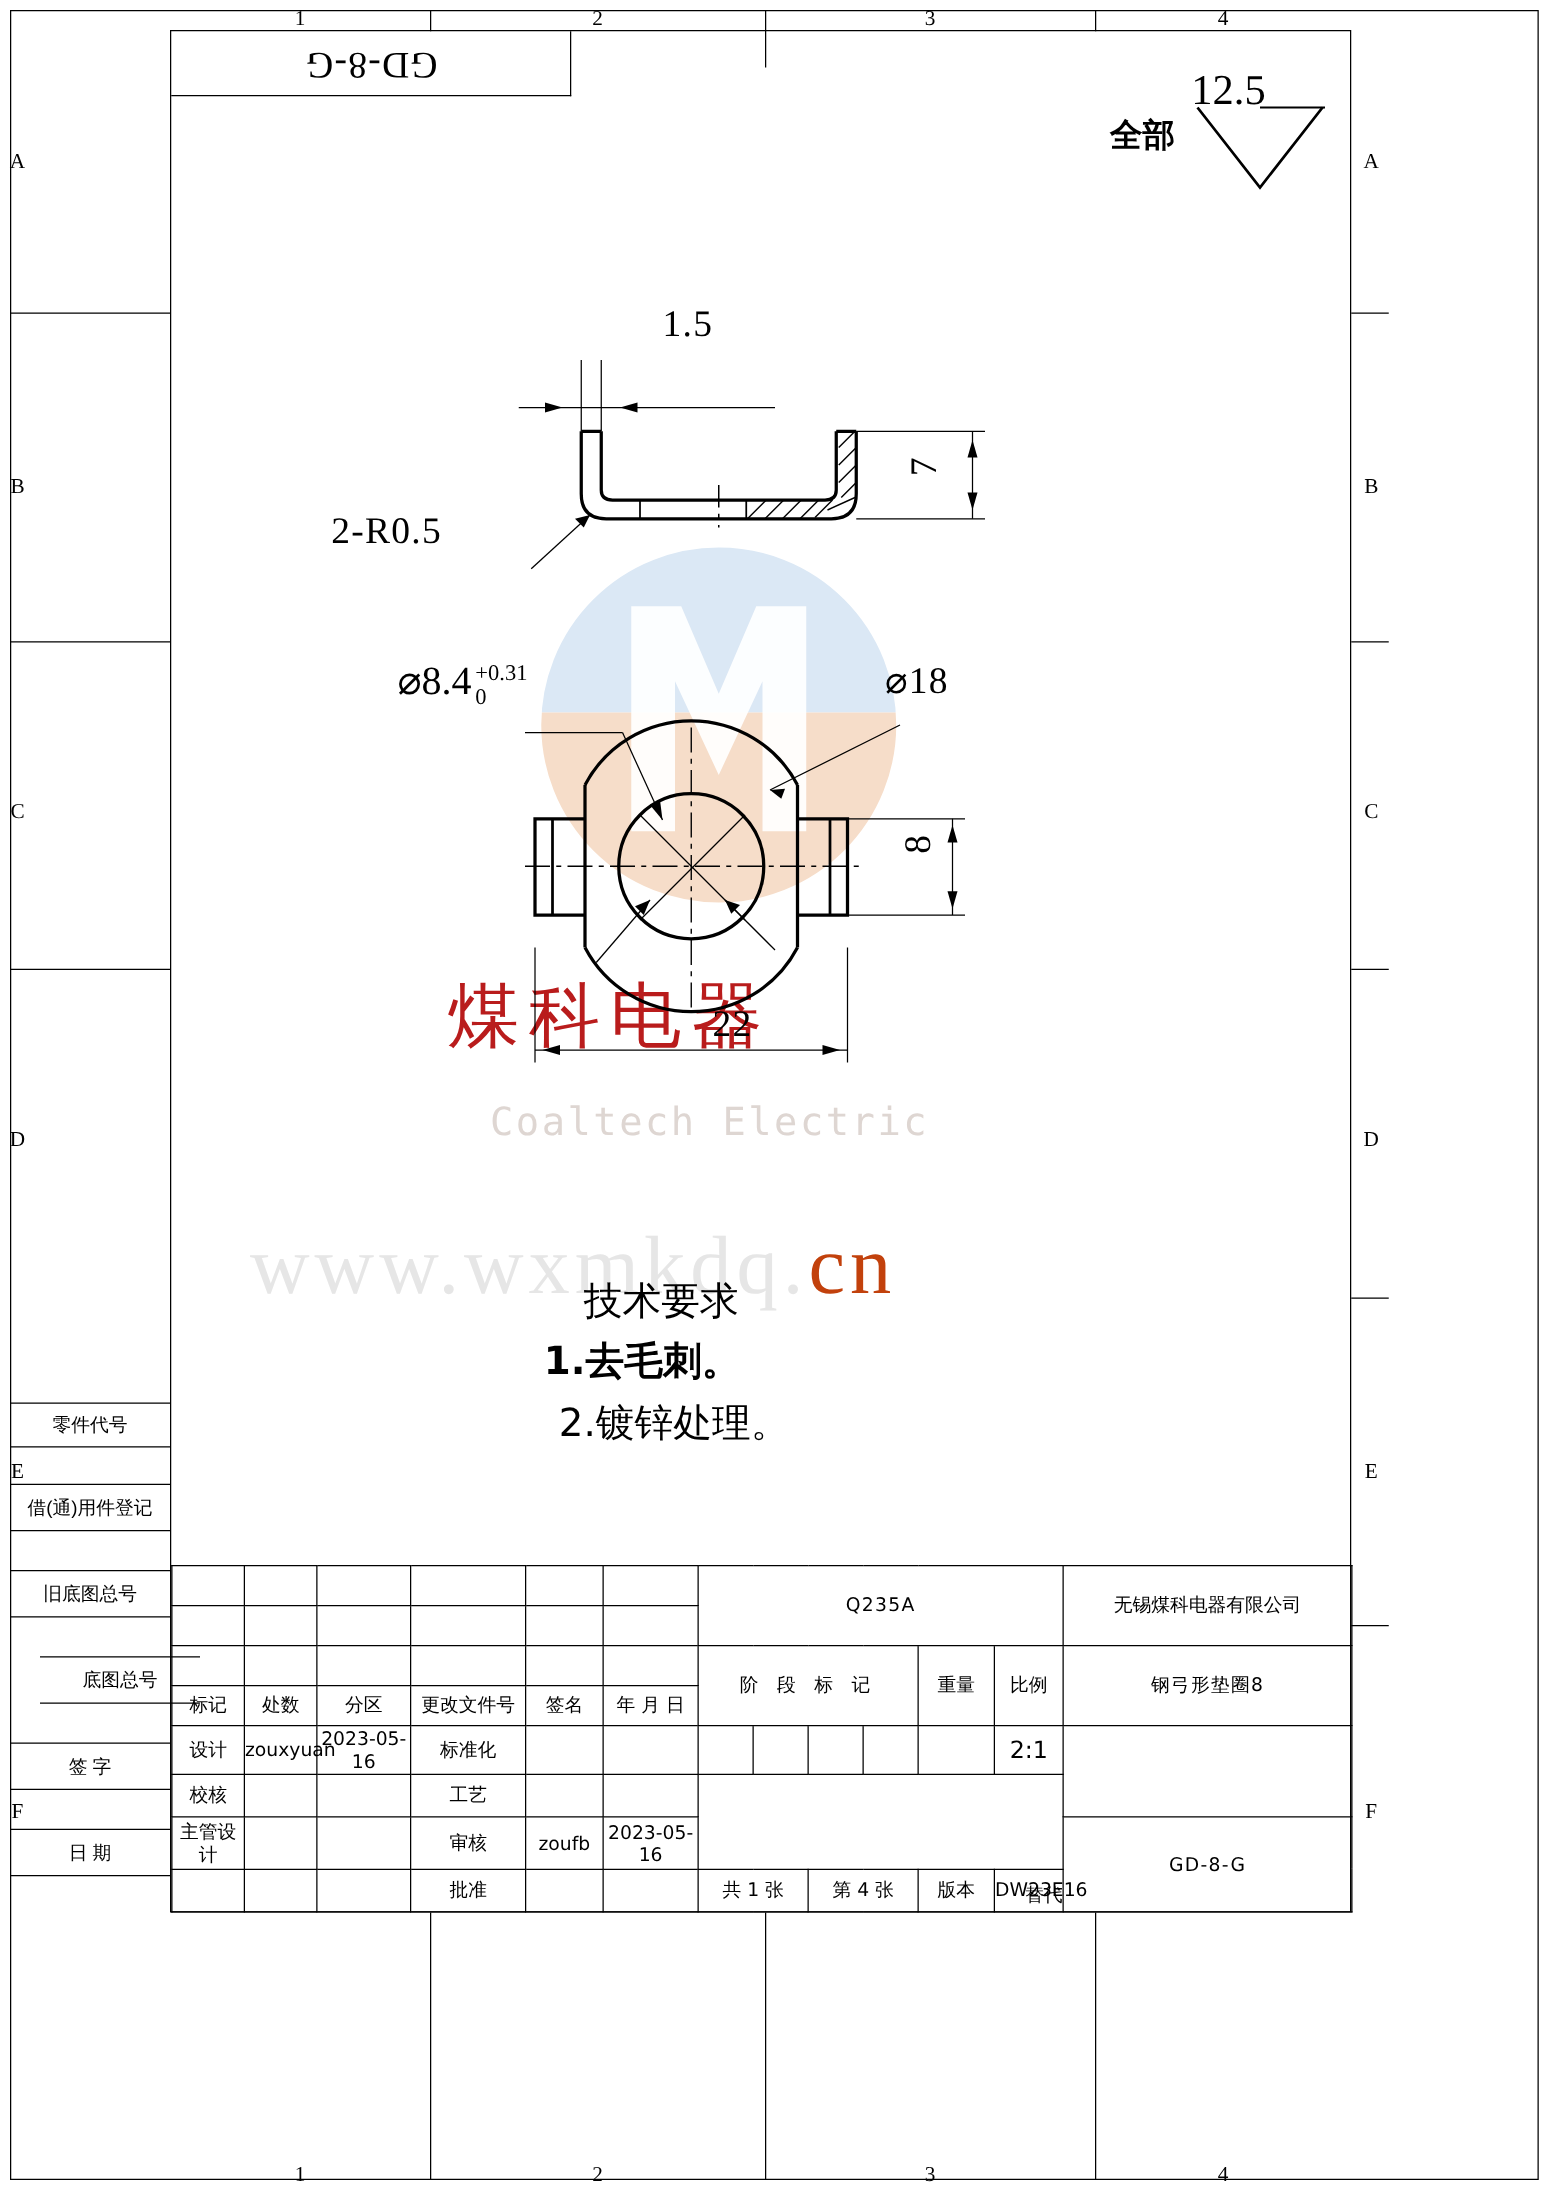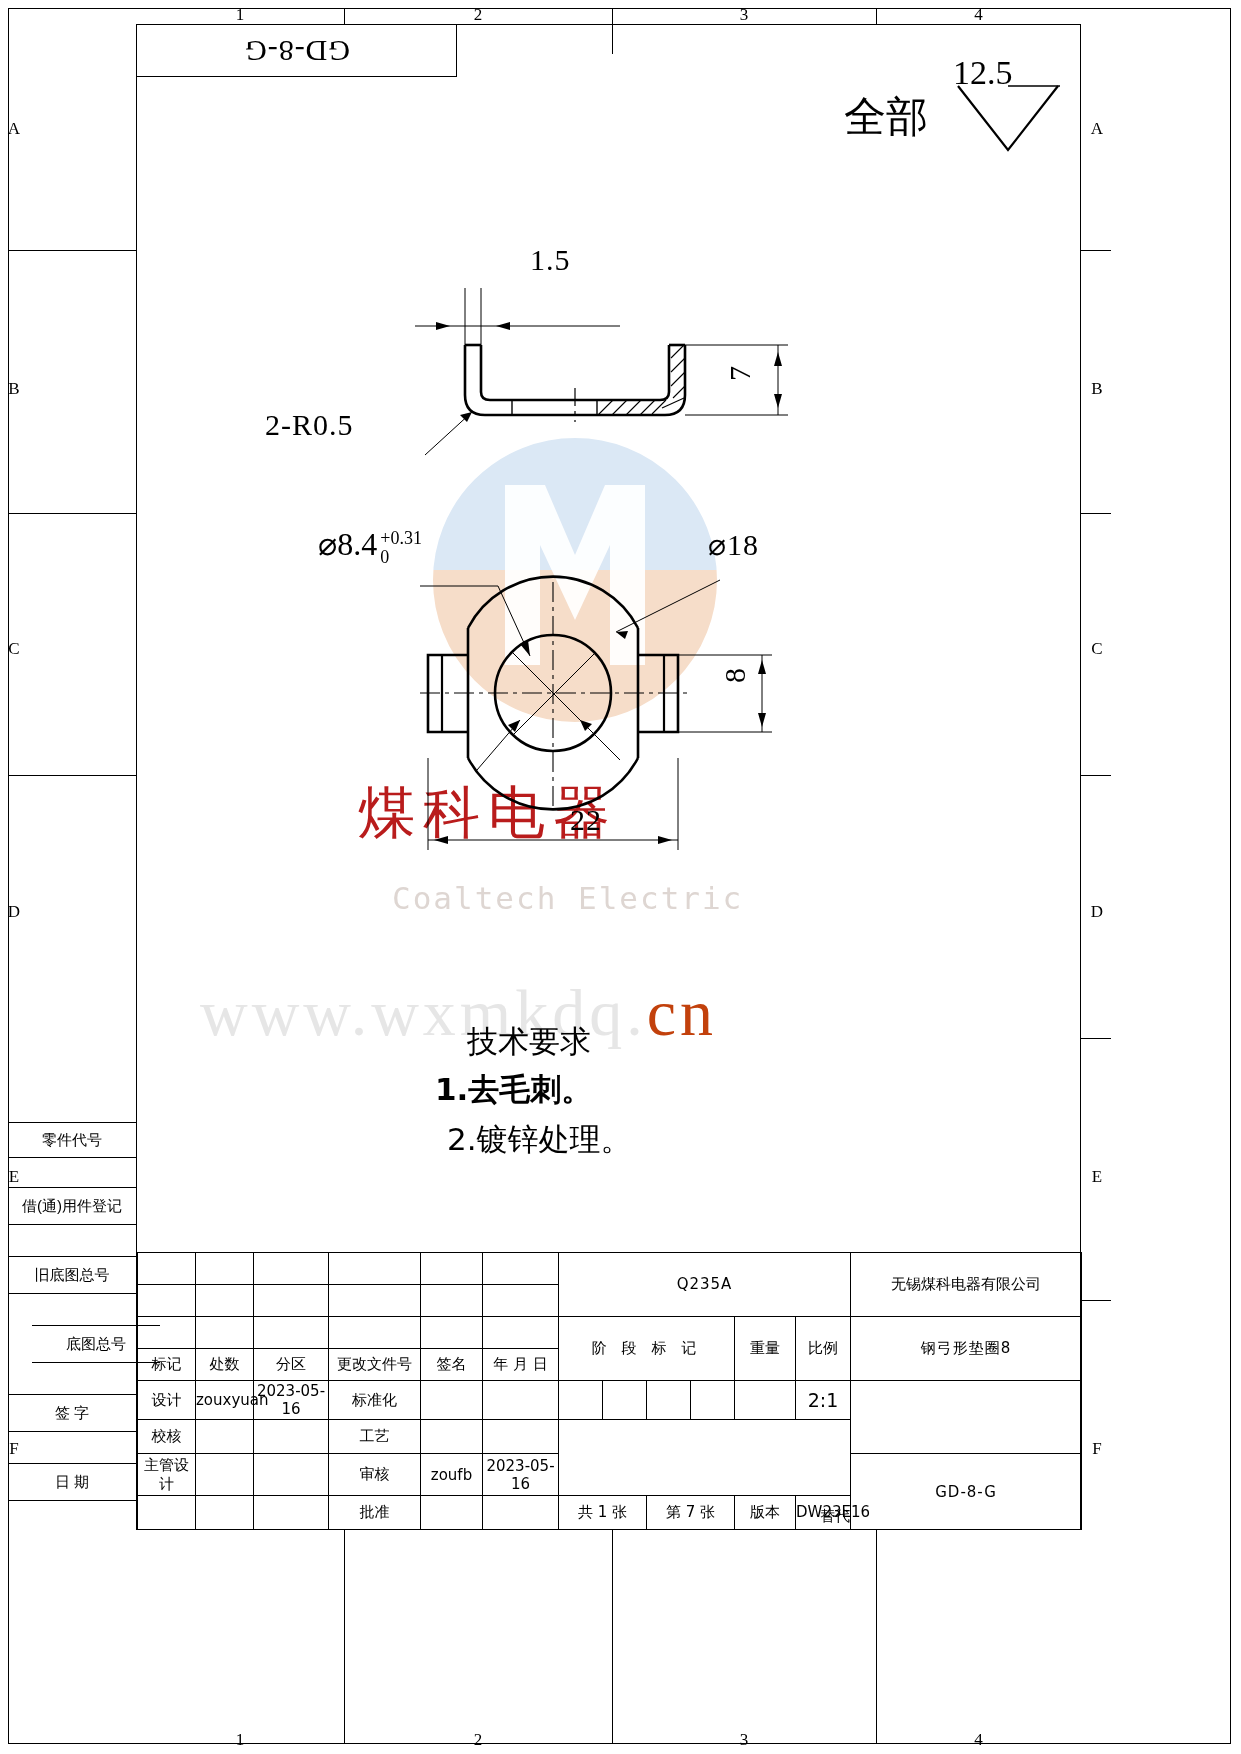--- a/index.html
+++ b/index.html
@@ -126,21 +126,21 @@
     <span>签 字</span>
   </div>
   <div class="stub" style="top:1463px;height:38px;">
     <span>日 期</span>
   </div>
 
   <div class="pnbox">
     <span class="rot180">GD-8-G</span>
   </div>
 
-  <div class="txt cjk" style="left:844px;top:96px;font-size:42px;">全部</div>
+  <div class="txt cjk" style="left:888px;top:96px;font-size:26px;font-weight:bold;">全部</div>
   <div class="txt" style="left:953px;top:56px;font-size:34px;">12.5</div>
   <svg class="wm" style="left:955px;top:82px;" width="110" height="72">
     <path d="M3,4 L53,68 L103,4" fill="none" stroke="#000" stroke-width="2.2"></path>
     <line x1="53" y1="4" x2="105" y2="4" stroke="#000" stroke-width="1.6"></line>
   </svg>
 
   <svg class="wm" style="left:250px;top:240px;" width="620" height="240">
 
     <path d="M215,105 L215,155 Q215,175 235,175 L415,175 Q435,175 435,155 L435,105" fill="none" stroke="#000" stroke-width="2.6"></path>
     <path d="M231,105 L231,152 Q231,160 240,160 L410,160 Q419,160 419,152 L419,105" fill="none" stroke="#000" stroke-width="2.6"></path>
@@ -372,21 +372,21 @@
         <td rowspan="2" class="code">GD-8-G</td>
       </tr>
       <tr style="height:32px;">
         <td></td>
         <td></td>
         <td></td>
         <td>批准</td>
         <td class="num"></td>
         <td class="num"></td>
         <td colspan="2">共 1 张</td>
-        <td colspan="2">第 7 张</td>
+        <td colspan="2">第 4 张</td>
         <td>版本</td>
         <td class="num">DW23E16</td>
       </tr>
     </tbody>
       </table>
   </div>
 
   <div class="txt cjk" style="left:820px;top:1509px;font-size:15px;">替代</div>
 
 </div>

